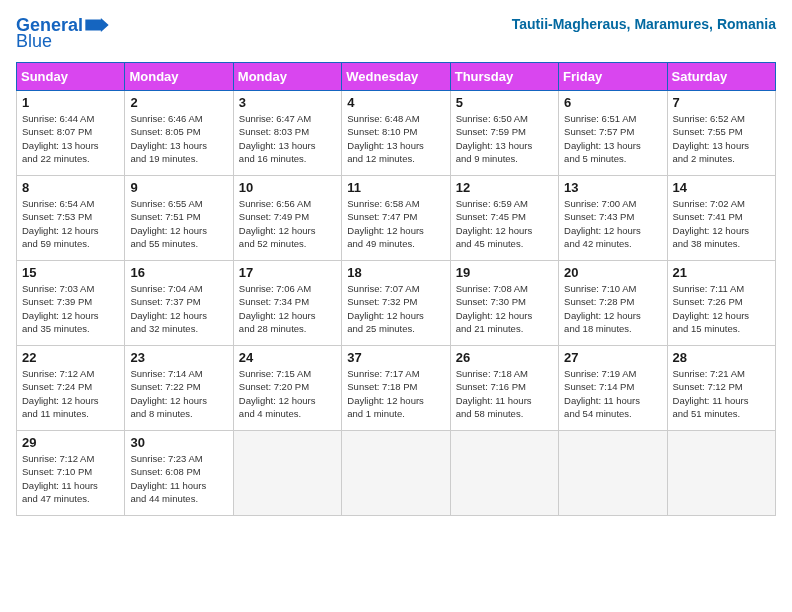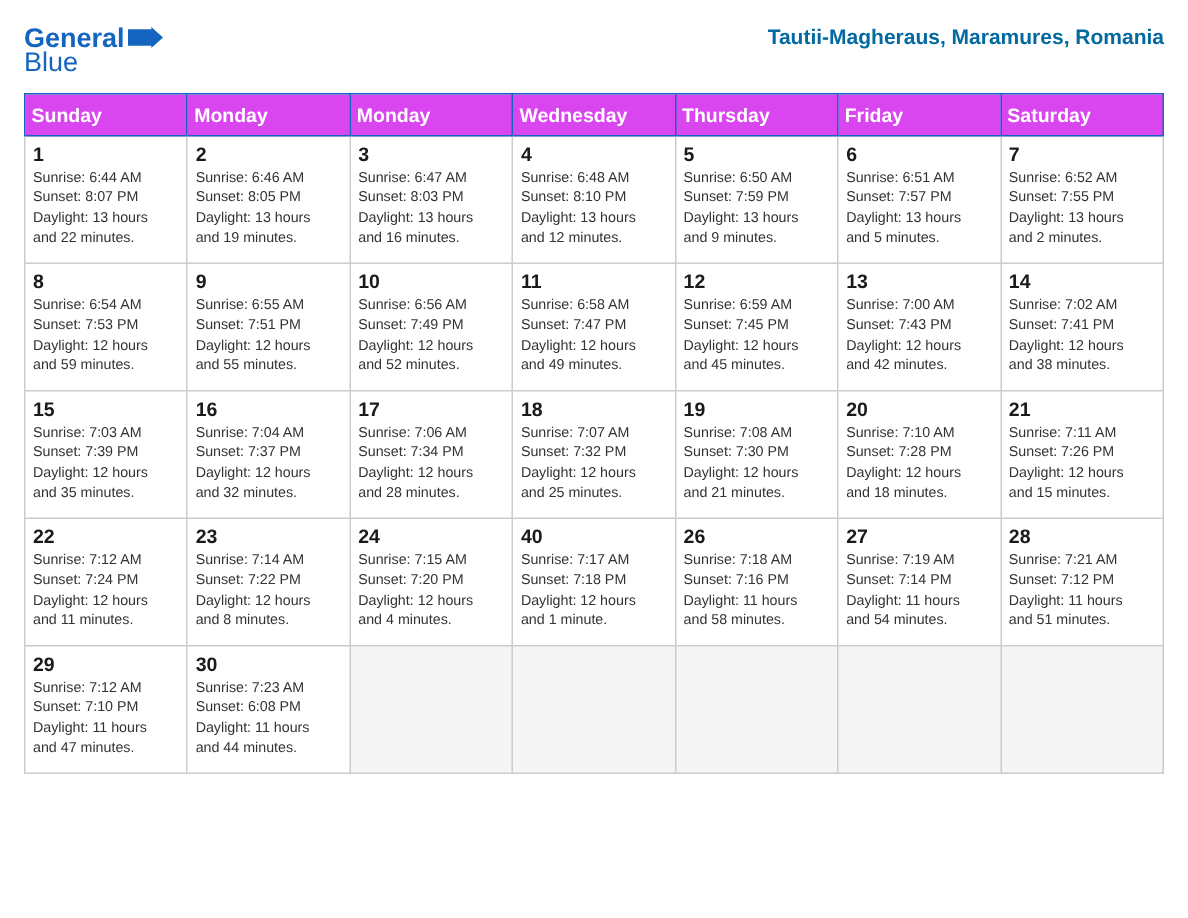--- a/index.html
+++ b/index.html
@@ -288,21 +288,21 @@
 and 8 minutes.</div>
         </td>
         <td>
           <span class="day-num">24</span>
           <div class="day-info" style="white-space: pre-line;">Sunrise: 7:15 AM
 Sunset: 7:20 PM
 Daylight: 12 hours
 and 4 minutes.</div>
         </td>
         <td>
-          <span class="day-num">40</span>
+          <span class="day-num">37</span>
           <div class="day-info" style="white-space: pre-line;">Sunrise: 7:17 AM
 Sunset: 7:18 PM
 Daylight: 12 hours
 and 1 minute.</div>
         </td>
         <td>
           <span class="day-num">26</span>
           <div class="day-info" style="white-space: pre-line;">Sunrise: 7:18 AM
 Sunset: 7:16 PM
 Daylight: 11 hours

